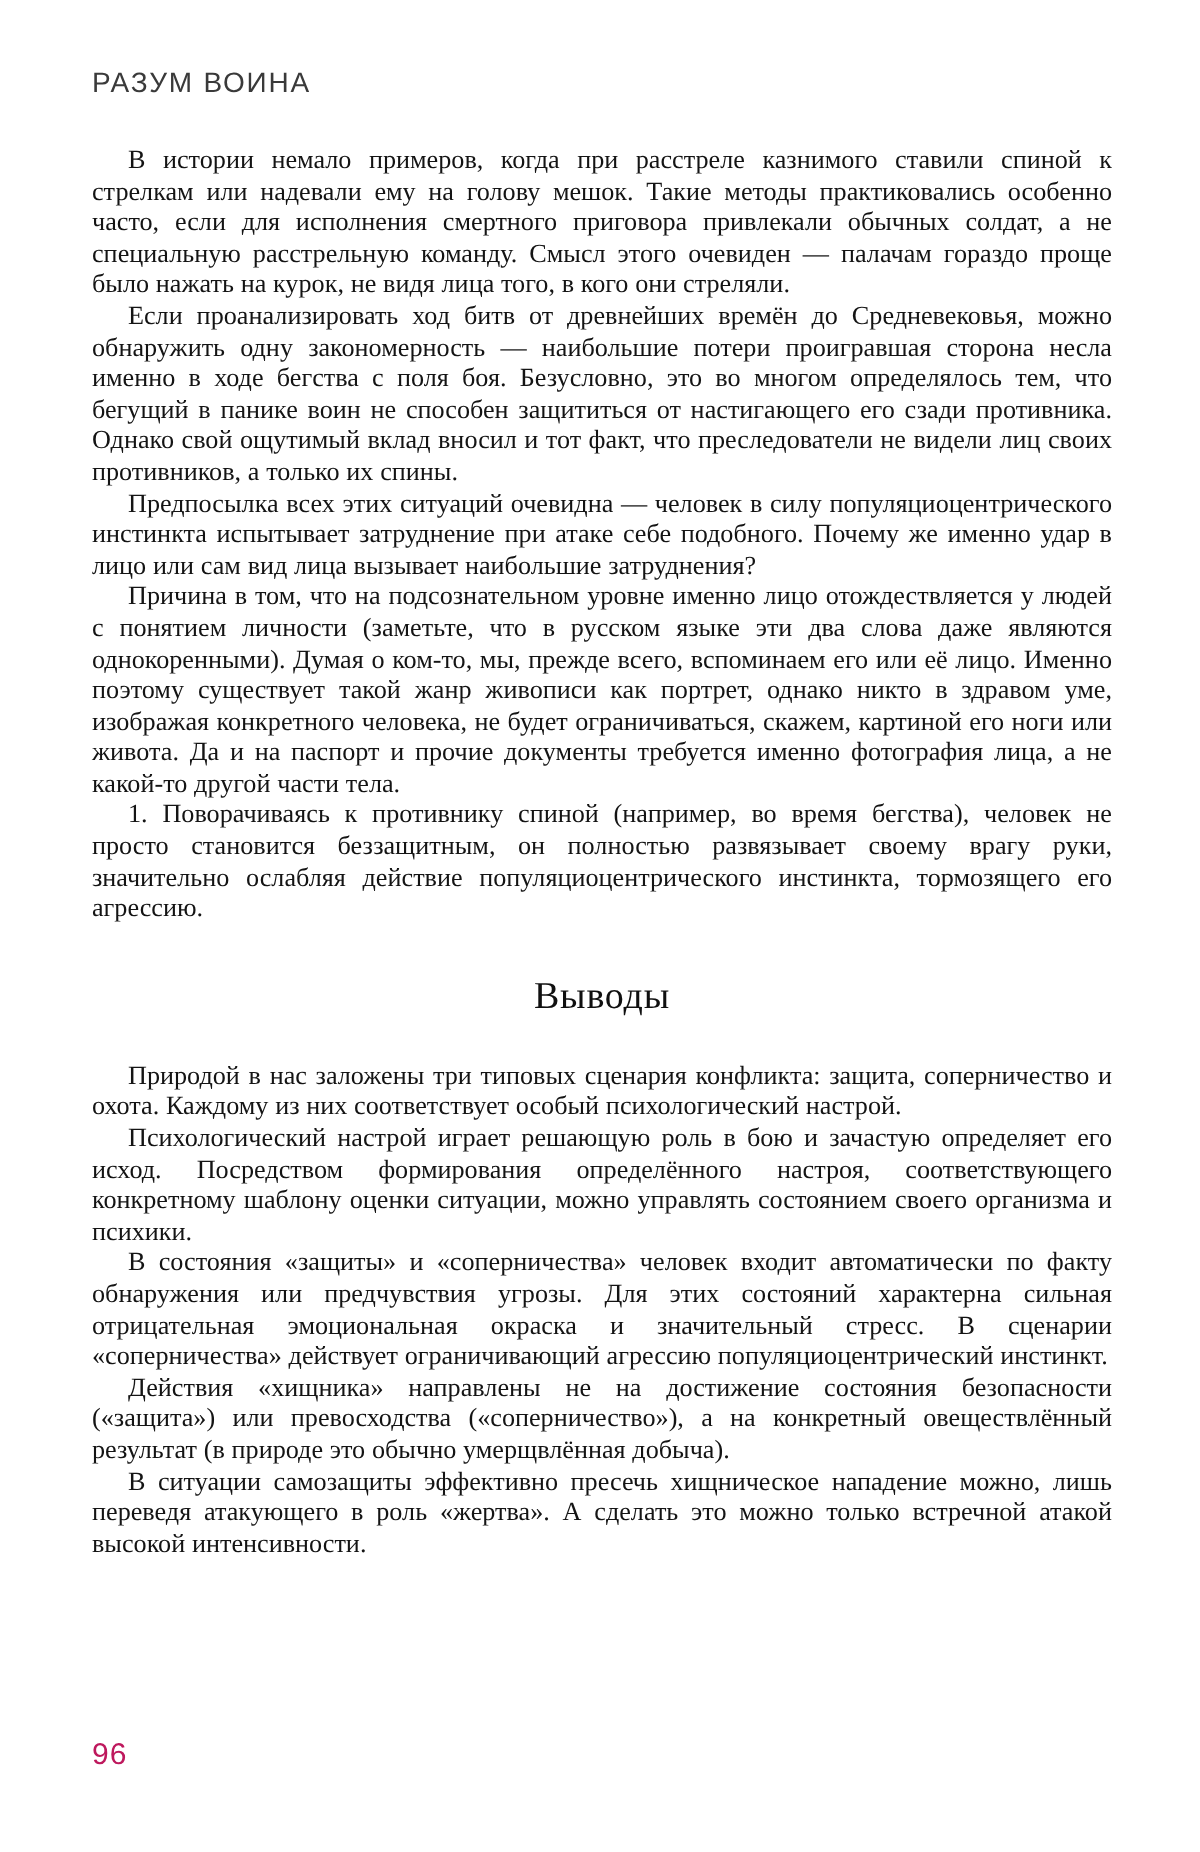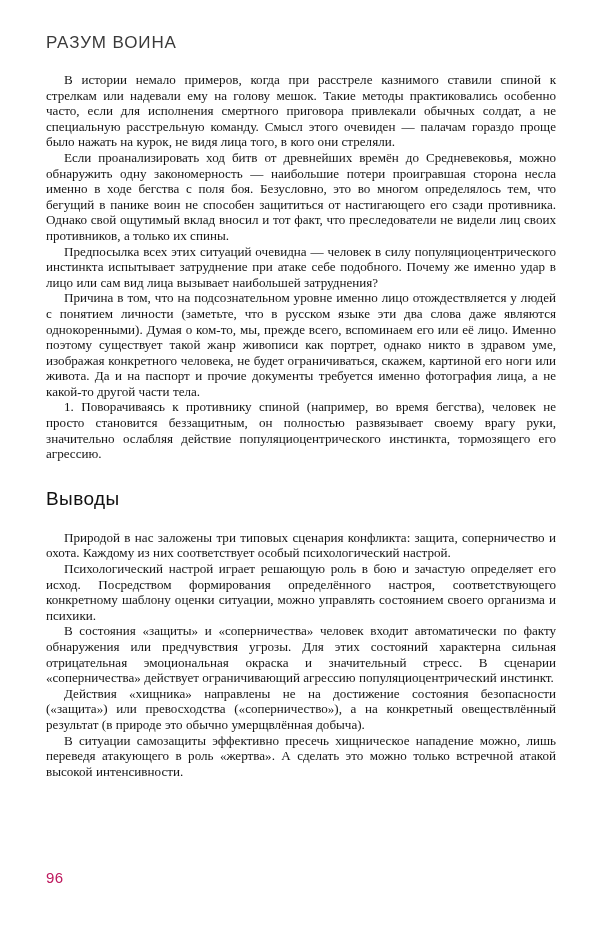--- a/index.html
+++ b/index.html
@@ -19,21 +19,21 @@
     
     color: #1b1b1b;
   }
 
   
   .running-head {
     position: absolute;
     left: 46px;
     top: 33px;
     font-family: "Liberation Sans", sans-serif;
-    font-size: 17px;
+    font-size: 14px;
     letter-spacing: 0.9px;
     color: #3a3a3a;
     white-space: nowrap;
   }
 
   
   .text-column {
     position: absolute;
     left: 46px;
     top: 72px;
@@ -49,22 +49,23 @@
     margin: 0;
     color: #141414;
     text-indent: 18px;
     hyphens: manual;
     -webkit-hyphens: manual;
     word-spacing: 0.1px;
   }
 
   
   .section-heading {
-    font-family: Liberation Sans, sans-serif;
+    font-family: Liberation Serif, serif;
     font-size: 19px;
+    text-align: center;
     margin: 0;
     padding: 0;
     color: #101010;
     font-weight: normal;
     letter-spacing: 0.4px;
   }
 
   .gap-before-heading { height: 26px; }
   .gap-after-heading  { height: 20px; }
 
@@ -83,21 +84,21 @@
 <body>
 
 <div class="page">
 
   <div class="running-head">РАЗУМ ВОИНА</div>
 
   <div class="text-column">
 
     <p class="body-par">В истории немало примеров, когда при расстреле казнимого ставили спиной к стрелкам или надевали ему на голову мешок. Такие методы практиковались особенно часто, если для исполнения смертного приговора привлекали обычных солдат, а не специальную расстрельную команду. Смысл этого очевиден — палачам гораздо проще было нажать на курок, не видя лица того, в кого они стреляли.</p>
     <p class="body-par">Если проанализировать ход битв от древнейших времён до Средневековья, можно обнаружить одну закономерность — наибольшие потери проигравшая сторона несла именно в ходе бегства с поля боя. Безусловно, это во многом определялось тем, что бегущий в панике воин не способен защититься от настигающего его сзади противника. Однако свой ощутимый вклад вносил и тот факт, что преследователи не видели лиц своих противников, а только их спины.</p>
-    <p class="body-par">Предпосылка всех этих ситуаций очевидна — человек в силу популяциоцентрического инстинкта испытывает затруднение при атаке себе подобного. Почему же именно удар в лицо или сам вид лица вызывает наибольшей затруднения?</p>
+    <p class="body-par">Предпосылка всех этих ситуаций очевидна — человек в силу популяциоцентрического инстинкта испытывает затруднение при атаке себе подобного. Почему же именно удар в лицо или сам вид лица вызывает наибольшие затруднения?</p>
     <p class="body-par">Причина в том, что на подсознательном уровне именно лицо отождествляется у людей с понятием личности (заметьте, что в русском языке эти два слова даже являются однокоренными). Думая о ком-то, мы, прежде всего, вспоминаем его или её лицо. Именно поэтому существует такой жанр живописи как портрет, однако никто в здравом уме, изображая конкретного человека, не будет ограничиваться, скажем, картиной его ноги или живота. Да и на паспорт и прочие документы требуется именно фотография лица, а не какой-то другой части тела.</p>
     <p class="body-par">1. Поворачиваясь к противнику спиной (например, во время бегства), человек не просто становится беззащитным, он полностью развязывает своему врагу руки, значительно ослабляя действие популяциоцентрического инстинкта, тормозящего его агрессию.</p>
 
     <div class="gap-before-heading"></div>
 
     <h2 class="section-heading">Выводы</h2>
 
     <div class="gap-after-heading"></div>
 
     <p class="body-par">Природой в нас заложены три типовых сценария конфликта: защита, соперничество и охота. Каждому из них соответствует особый психологический настрой.</p>

